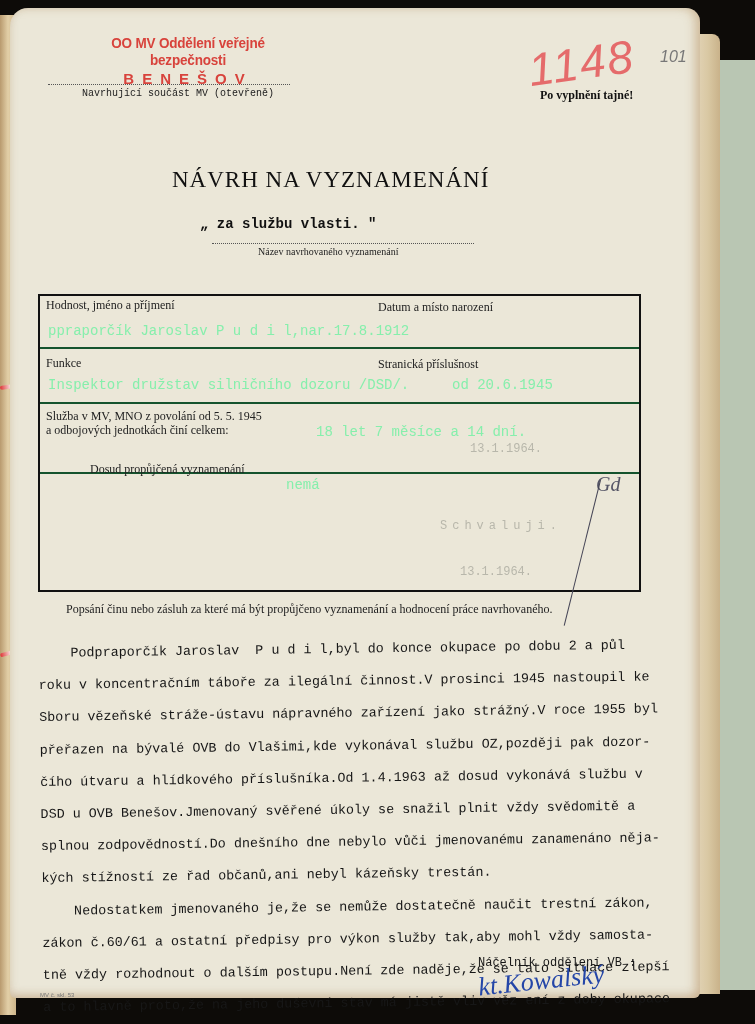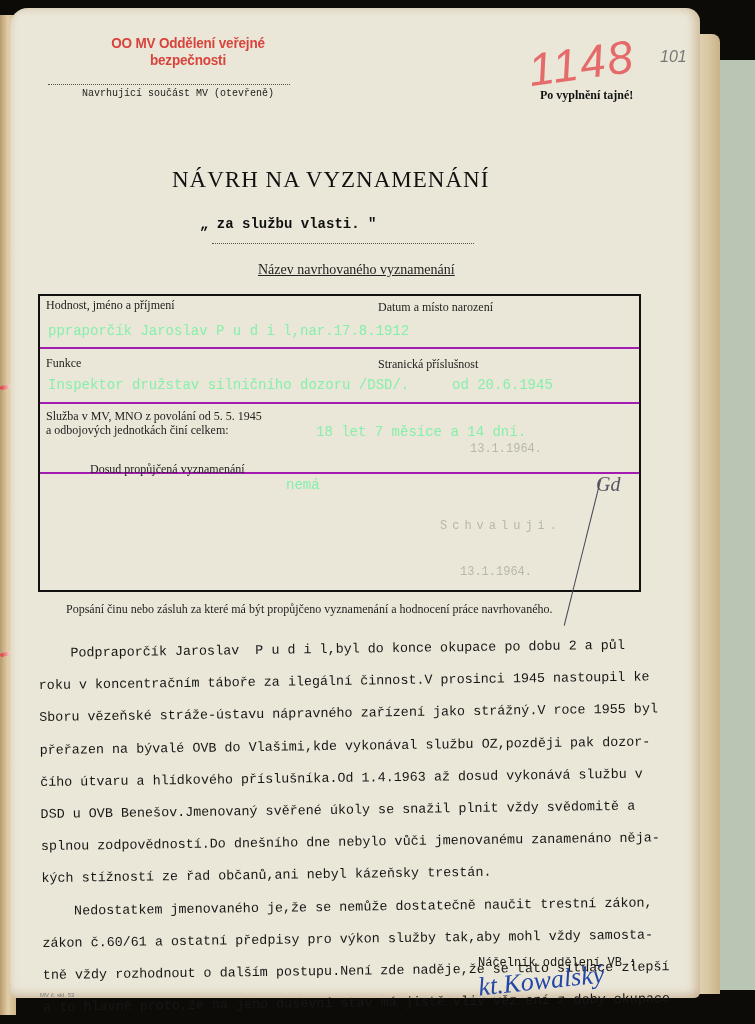--- a/index.html
+++ b/index.html
@@ -40,26 +40,26 @@
     font-family:"Liberation Sans", sans-serif; font-size:46px; font-style:italic; letter-spacing:2px;
     transform:rotate(-8deg);
   }
   .hand-grey {
     position:absolute; left:660px; top:48px; color:#777; font-family:"Liberation Sans",sans-serif;
     font-size:16px; font-style:italic;
   }
   .secret { position:absolute; left:540px; top:88px; font-size:12px; font-weight:bold; color:#111; }
   .title { position:absolute; left:172px; top:167px; font-size:23px; color:#111; letter-spacing:1px; }
   .award-name { position:absolute; left:200px; top:216px; font-family:"Liberation Mono", monospace; font-size:14px; font-weight:bold; color:#111; }
-  .award-caption { position:absolute; left:258px; top:262px; font-size:14px; color:#222;text-decoration:underline; }
+  .award-caption { position:absolute; left:258px; top:246px; font-size:10px; color:#222; }
   .box {
     position:absolute; left:38px; top:294px; width:603px; height:298px;
     border:2px solid #111; box-sizing:border-box;
   }
-  .row { position:absolute; left:0; width:100%; border-bottom:2px solid #a21caf; box-sizing:border-box; }
+  .row { position:absolute; left:0; width:100%; border-bottom:2px solid #14532d; box-sizing:border-box; }
   .lab { position:absolute; font-family:"Liberation Serif", serif; font-size:12px; color:#222; }
   .typed { position:absolute; font-family:Liberation Mono, monospace; font-size:14px; color:#86efac; white-space:nowrap; }
   .ghost { position:absolute; font-family:"Liberation Mono", monospace; font-size:12px; color:#b8b7ab; }
   .desc-label { position:absolute; left:66px; top:598px; width:600px; font-size:12px; color:#222; line-height:22px; }
   .body-text {
     position:absolute; left:38px; top:630px; width:660px;
     font-family:"Liberation Mono", monospace; font-size:13.4px; line-height:16.1px; color:#171717;
     white-space:pre; transform:rotate(-0.8deg); transform-origin:left top;
   }
   .sig-title { position:absolute; left:478px; top:956px; font-family:"Liberation Mono", monospace; font-size:12px; color:#171717; }
@@ -80,20 +80,21 @@
 <div class="hole" style="left:20px;top:378px;"></div>
 <div class="cord" style="left:0;top:384px;width:28px;transform:rotate(-8deg);"></div>
 <div class="hole" style="left:20px;top:643px;"></div>
 <div class="cord" style="left:0;top:650px;width:28px;transform:rotate(-14deg);"></div>
 
 <div class="page">
 </div>
 
 <div class="stamp">
   <div class="l1">OO MV Oddělení veřejné bezpečnosti</div>
+  <div class="l2">BENEŠOV</div>
 </div>
 <div class="dotline" style="left:48px;top:84px;width:242px;"></div>
 <div class="small-label" style="left:82px;top:88px;">Navrhující součást MV (otevřeně)</div>
 
 <div class="hand-red">1148</div>
 <div class="hand-grey">101</div>
 <div class="secret">Po vyplnění tajné!</div>
 
 <div class="title">NÁVRH NA VYZNAMENÁNÍ</div>
 <div class="award-name">„ za službu vlasti. "</div>

